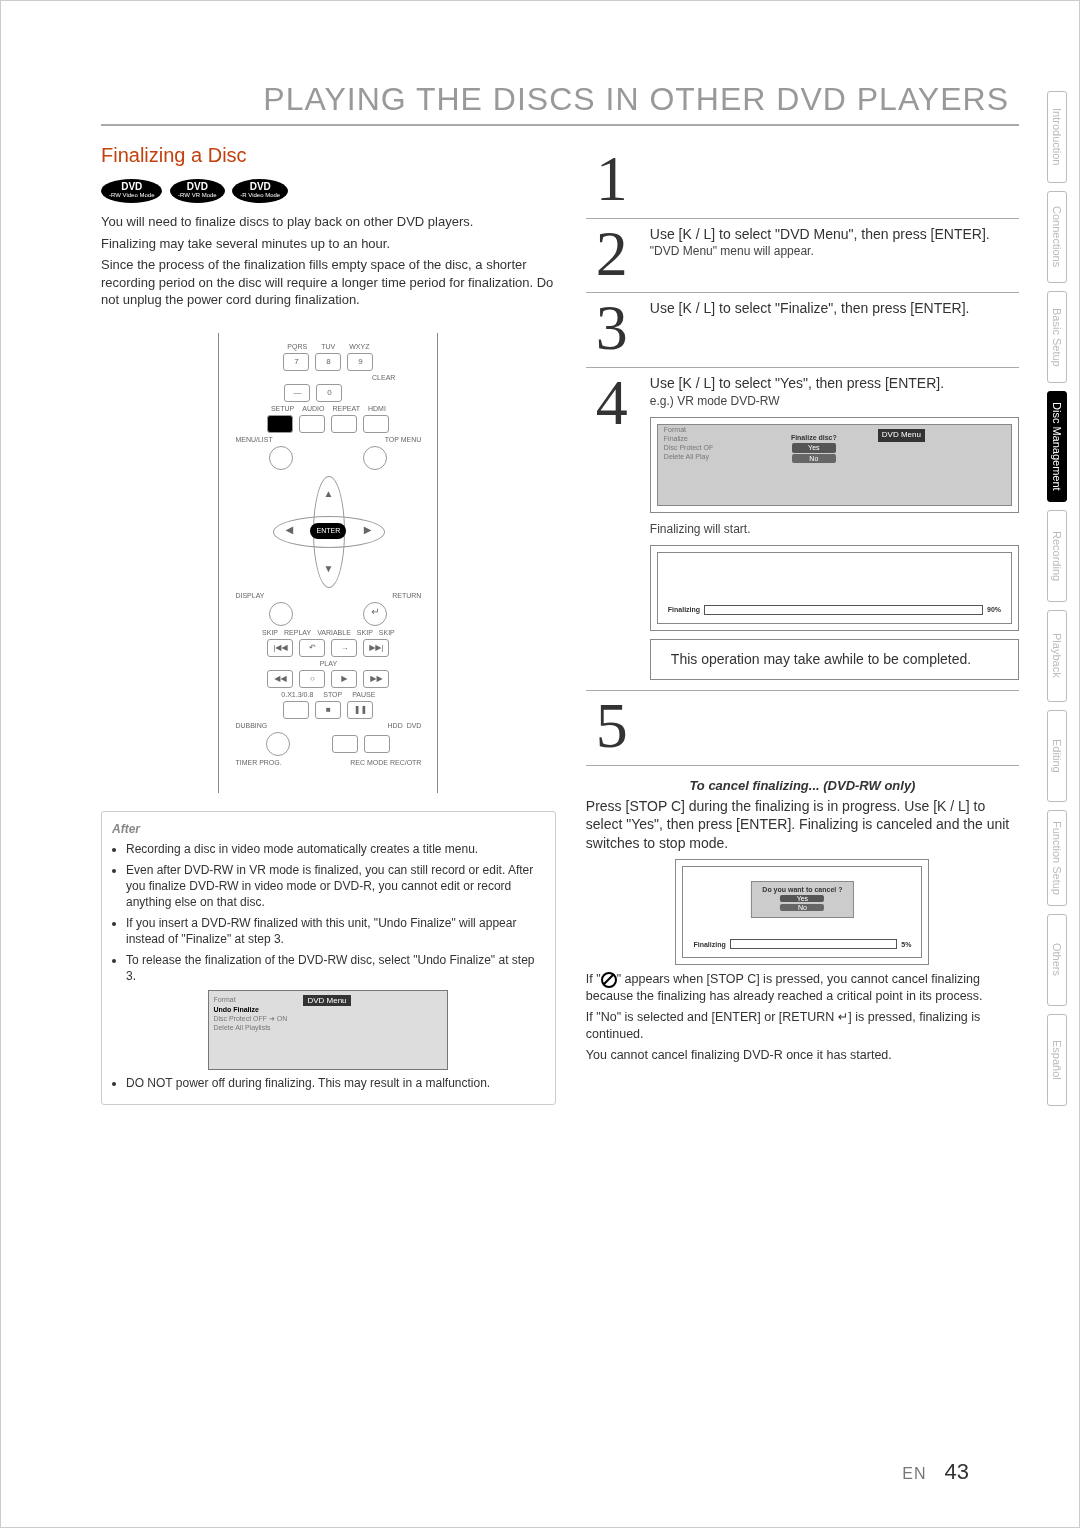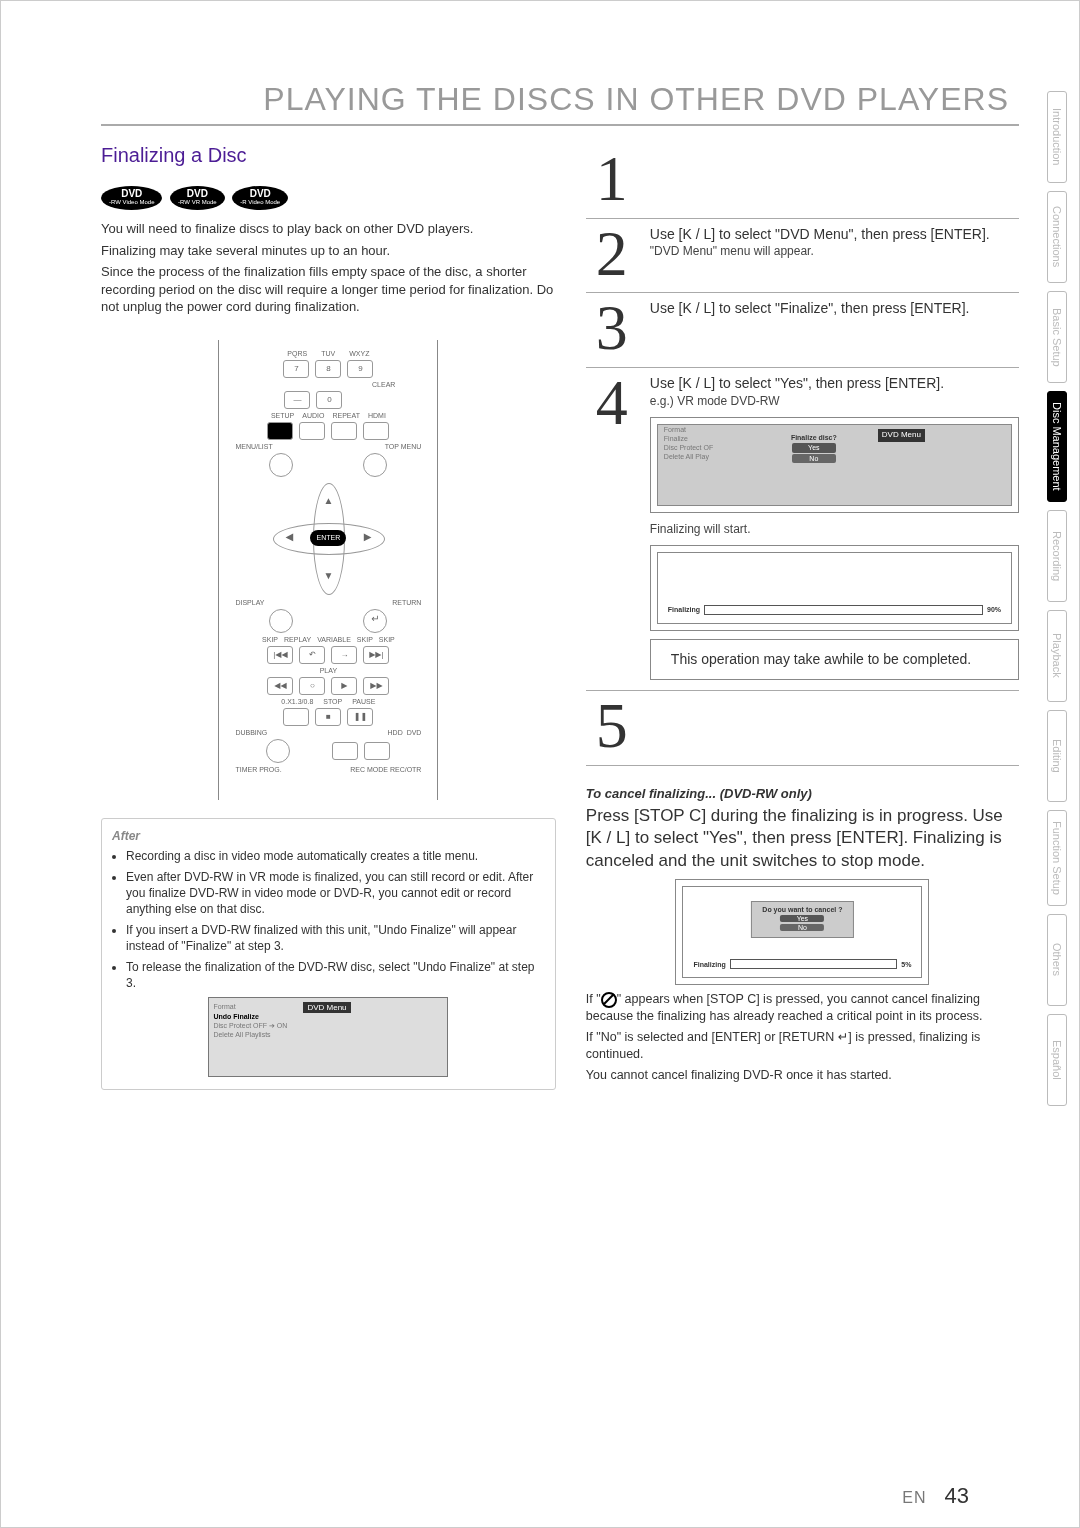--- a/index.html
+++ b/index.html
@@ -16,22 +16,22 @@
     position:relative;
   }
   .title {
     font-size:32px; letter-spacing:1px; color:#999;
     border-bottom:2px solid #aaa;
     padding-bottom:6px; margin-bottom:18px;
     text-align:right;
     padding-right:10px;
   }
   .subtitle {
-    font-size:20px; color:#4c1d95;
-    margin-bottom:19px;
+    font-size:20px; color:#c2410c;
+    margin-bottom:12px;
   }
   .columns {
     display:flex; gap:30px;
   }
   .col { flex:1; min-width:0;}
   .col-left { flex:1.05; }
   .col-right { flex:1;}
   .disc-badges { margin-bottom:10px; }
   .disc-badge {
     display:inline-block; background:#000; color:#fff;
@@ -94,37 +94,37 @@
   }
   .step-body { flex:1; font-size:14px; line-height:1.35;}
   .step-body .sub{font-size:12px;color:#444;}
   .screen-wrap{border:1px solid #888;padding:6px;margin-top:8px;background:#fff;}
   .screen-inner{border:1px solid #888;background:#ccc;min-height:70px;position:relative;font-size:8px;}
   .screen-inner .hdr{background:#333;color:#fff;padding:1px 4px;display:inline-block;font-size:8px;margin:4px;}
   .progress-row{display:flex;align-items:center;gap:4px;position:absolute;bottom:8px;left:10px;right:10px;}
   .progress-label{font-size:7px;font-weight:bold;}
   .progress-bar{flex:1;height:8px;border:1px solid #555;position:relative;background:#fff;}
   .progress-fill{height:100%;background:repeating-linear-gradient(90deg,#333 0 6px,#fff 6px 8px);}
-  .sub-head{font-style:italic;font-weight:bold;margin-top:12px;}
+  .sub-head{font-style:italic;font-weight:bold;margin-top:4px;text-align:center;}
   .tabs {
     position:absolute; right:12px; top:90px; bottom:50px;
     display:flex; flex-direction:column; gap:8px;
   }
   .tab {
     writing-mode:vertical-rl;
     border:1px solid #bbb; color:#bbb;
     padding:10px 3px; font-size:11px;
     border-radius:3px;
     min-height:70px;
     text-align:center;
     display:flex;align-items:center;justify-content:center;
   }
   .tab.active{background:#000;color:#fff;border-color:#000;}
   .page-num {
-    position:absolute; bottom:18px; right:110px;
+    position:absolute; bottom:42px; right:110px;
     font-size:16px;
   }
   .page-num .en{letter-spacing:1px;margin-right:18px;color:#777;}
   .clear{clear:both;}
   .prohib{display:inline-block;width:12px;height:12px;border:2px solid #000;border-radius:50%;position:relative;vertical-align:middle;}
   .prohib:after{content:"";position:absolute;left:-1px;top:4px;width:14px;height:2px;background:#000;transform:rotate(-45deg);}
 </style>
 </head>
 <body>
 
@@ -266,20 +266,23 @@
             <span class="hdr">DVD Menu</span>
             <div class="ms-left">
               <div>Format</div>
               <div class="sel">Undo Finalize</div>
               <div>Disc Protect OFF ➔ ON</div>
               <div>Delete All Playlists</div>
             </div>
             <div class="clear"></div>
           </div>
         </div>
+        <ul>
+            <li>DO NOT power off during finalizing. This may result in a malfunction.</li>
+          </ul>
       </div>
     </div>
 
     <div class="col col-right">
       <div class="step">
         <div class="step-num">1</div>
       </div>
       <div class="step">
         <div class="step-num">2</div>
         <div class="step-body">
@@ -331,21 +334,21 @@
             <span>This operation may take awhile to be completed.</span>
           </div>
         </div>
       </div>
       <div class="step">
         <div class="step-num">5</div>
       </div>
 
       <div style="border-top:1px solid #aaa;padding-top:8px;">
         <div class="sub-head">To cancel finalizing... (DVD-RW only)</div>
-        <p style="font-size:17px;">Press [STOP C] during the finalizing is in progress. Use [K / L] to select "Yes", then press [ENTER]. Finalizing is canceled and the unit switches to stop mode.</p>
+        <p style="font-size:14px;">Press [STOP C] during the finalizing is in progress. Use [K / L] to select "Yes", then press [ENTER]. Finalizing is canceled and the unit switches to stop mode.</p>
 
         <div class="screen-wrap" style="width:240px;margin:6px auto;">
           <div class="screen-inner" style="min-height:90px;background:#fff;">
             <div style="position:absolute;left:50%;top:14px;transform:translateX(-50%);background:#ccc;border:1px solid #888;padding:4px 10px;text-align:center;font-size:7px;">
               <div style="font-weight:bold;">Do you want to cancel ?</div>
               <span class="opt yes" style="display:block;margin:2px auto;">Yes</span>
               <span class="opt" style="display:block;margin:2px auto;">No</span>
             </div>
             <div class="progress-row">
               <span class="progress-label">Finalizing</span>

